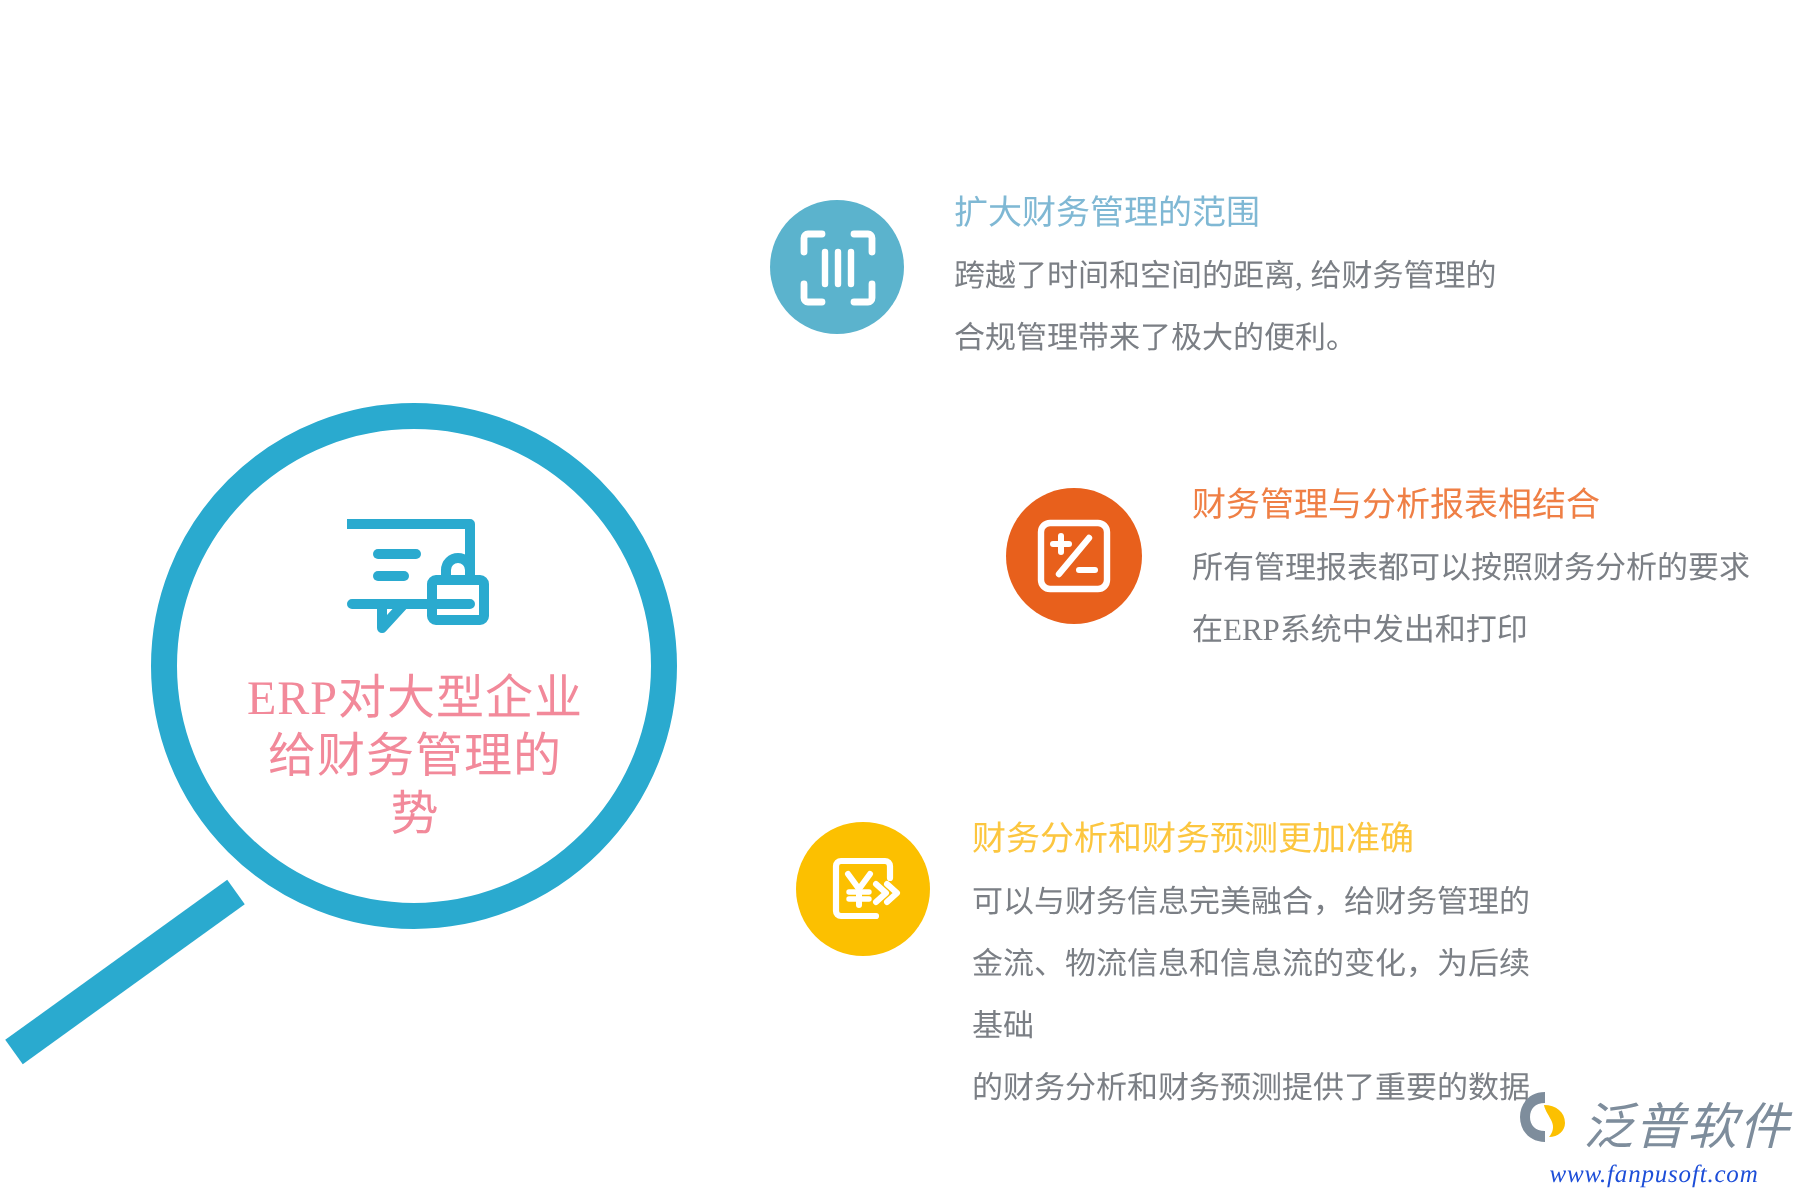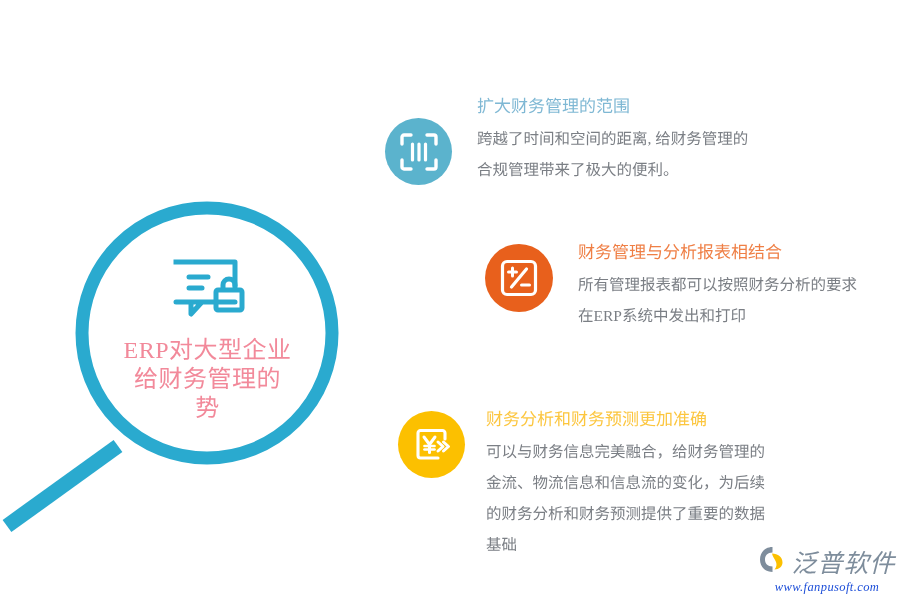--- a/index.html
+++ b/index.html
@@ -80,27 +80,27 @@
   }
   .feature-body {
     color: #7b7f85;
     font-size: 15.5px;
     line-height: 31px;
     font-family: Liberation Serif, serif;
   }
   .feature-body div { white-space: nowrap; }
 
   
-  #feature-1 { left: 385px; top: 100px; align-items: flex-end; }
+  #feature-1 { left: 385px; top: 100px; }
   #feature-1 .bullet-icon { width: 67px; height: 67px; background: #5bb3cd; }
   #feature-1 .text-col { margin-left: 25px; margin-top: -6px; }
   #feature-1 .feature-title { color: #7fb8d4; }
 
   
-  #feature-2 { left: 485px; top: 244px; justify-content: center; }
+  #feature-2 { left: 503px; top: 244px; justify-content: center; }
   #feature-2 .bullet-icon { width: 68px; height: 68px; background: #e8601c; }
   #feature-2 .text-col { margin-left: 25px; margin-top: -4px; }
   #feature-2 .feature-title { color: #ef7f45; }
 
   
   #feature-3 { left: 398px; top: 411px; }
   #feature-3 .bullet-icon { width: 67px; height: 67px; background: #fcc000; }
   #feature-3 .text-col { margin-left: 21px; margin-top: -4px; }
   #feature-3 .feature-title { color: #fcc63f; }
 
@@ -213,22 +213,22 @@
         <line x1="12.5" y1="24.5" x2="22.5" y2="24.5" stroke="#ffffff" stroke-width="2.7" stroke-linecap="round"></line>
         <path d="M26 17 L31 21.5 L26 26" fill="none" stroke="#ffffff" stroke-width="3" stroke-linecap="round" stroke-linejoin="round"></path>
         <path d="M31.5 17 L36.5 21.5 L31.5 26" fill="none" stroke="#ffffff" stroke-width="3" stroke-linecap="round" stroke-linejoin="round"></path>
       </svg>
     </div>
     <div class="text-col">
       <h3 class="feature-title">财务分析和财务预测更加准确</h3>
       <div class="feature-body">
         <div>可以与财务信息完美融合，给财务管理的</div>
         <div>金流、物流信息和信息流的变化，为后续</div>
+        <div>基础</div>
         <div>的财务分析和财务预测提供了重要的数据</div>
-        <div>基础</div>
       </div>
     </div>
   </div>
 
   <div class="logo">
     <div class="logo-row">
       <span>
         <svg width="30" height="29" viewBox="0 0 30 29" xmlns="http://www.w3.org/2000/svg">
           <path d="M14.5 2 C6.5 2 2 8 2 14.5 C2 21 6.5 27 14.5 27 L14.5 21.5 C9.5 21.5 7 18.5 7 14.5 C7 10.5 9.5 7.5 14.5 7.5 Z" fill="#7e8d9c"></path>
           <path d="M14 8.5 C20 8.5 24.5 12 24.5 17.5 C24.5 21.5 21 24.5 16.5 24.5 C18.5 22 19 19.5 18 17 C16.8 14 14.5 11.5 14 8.5 Z" fill="#fcc000"></path>

